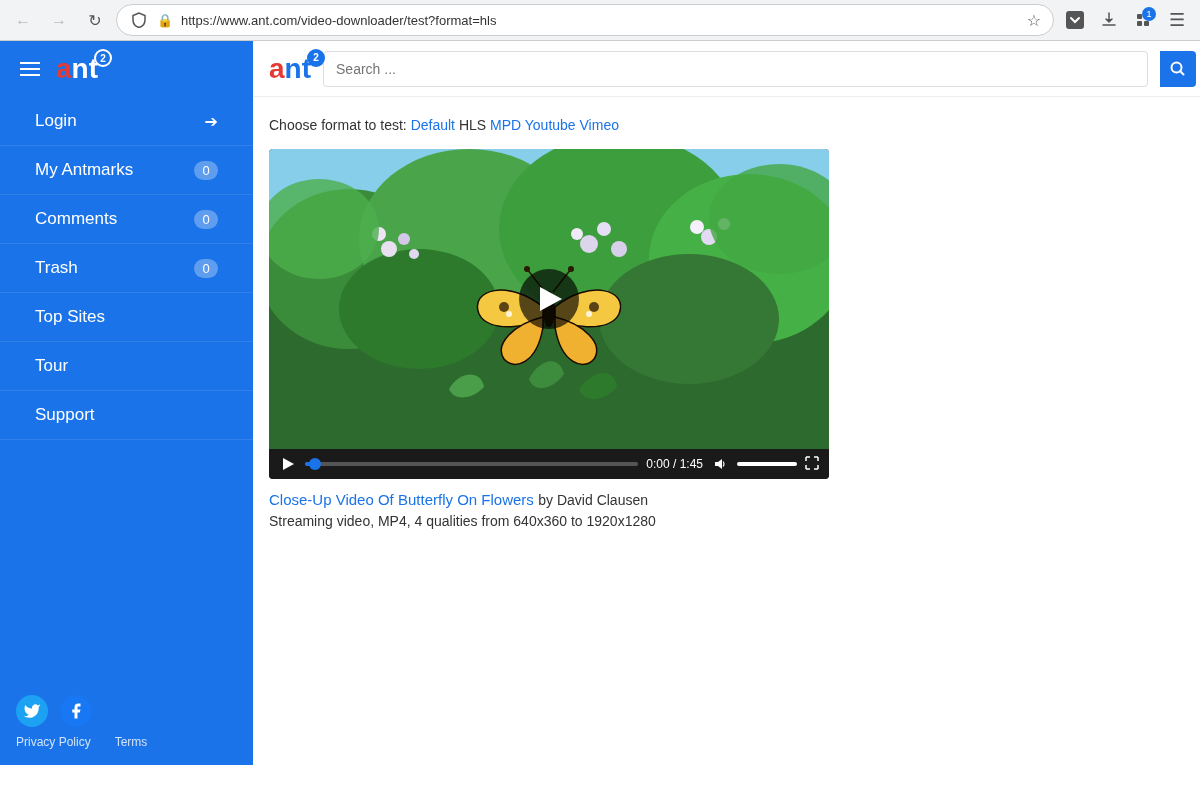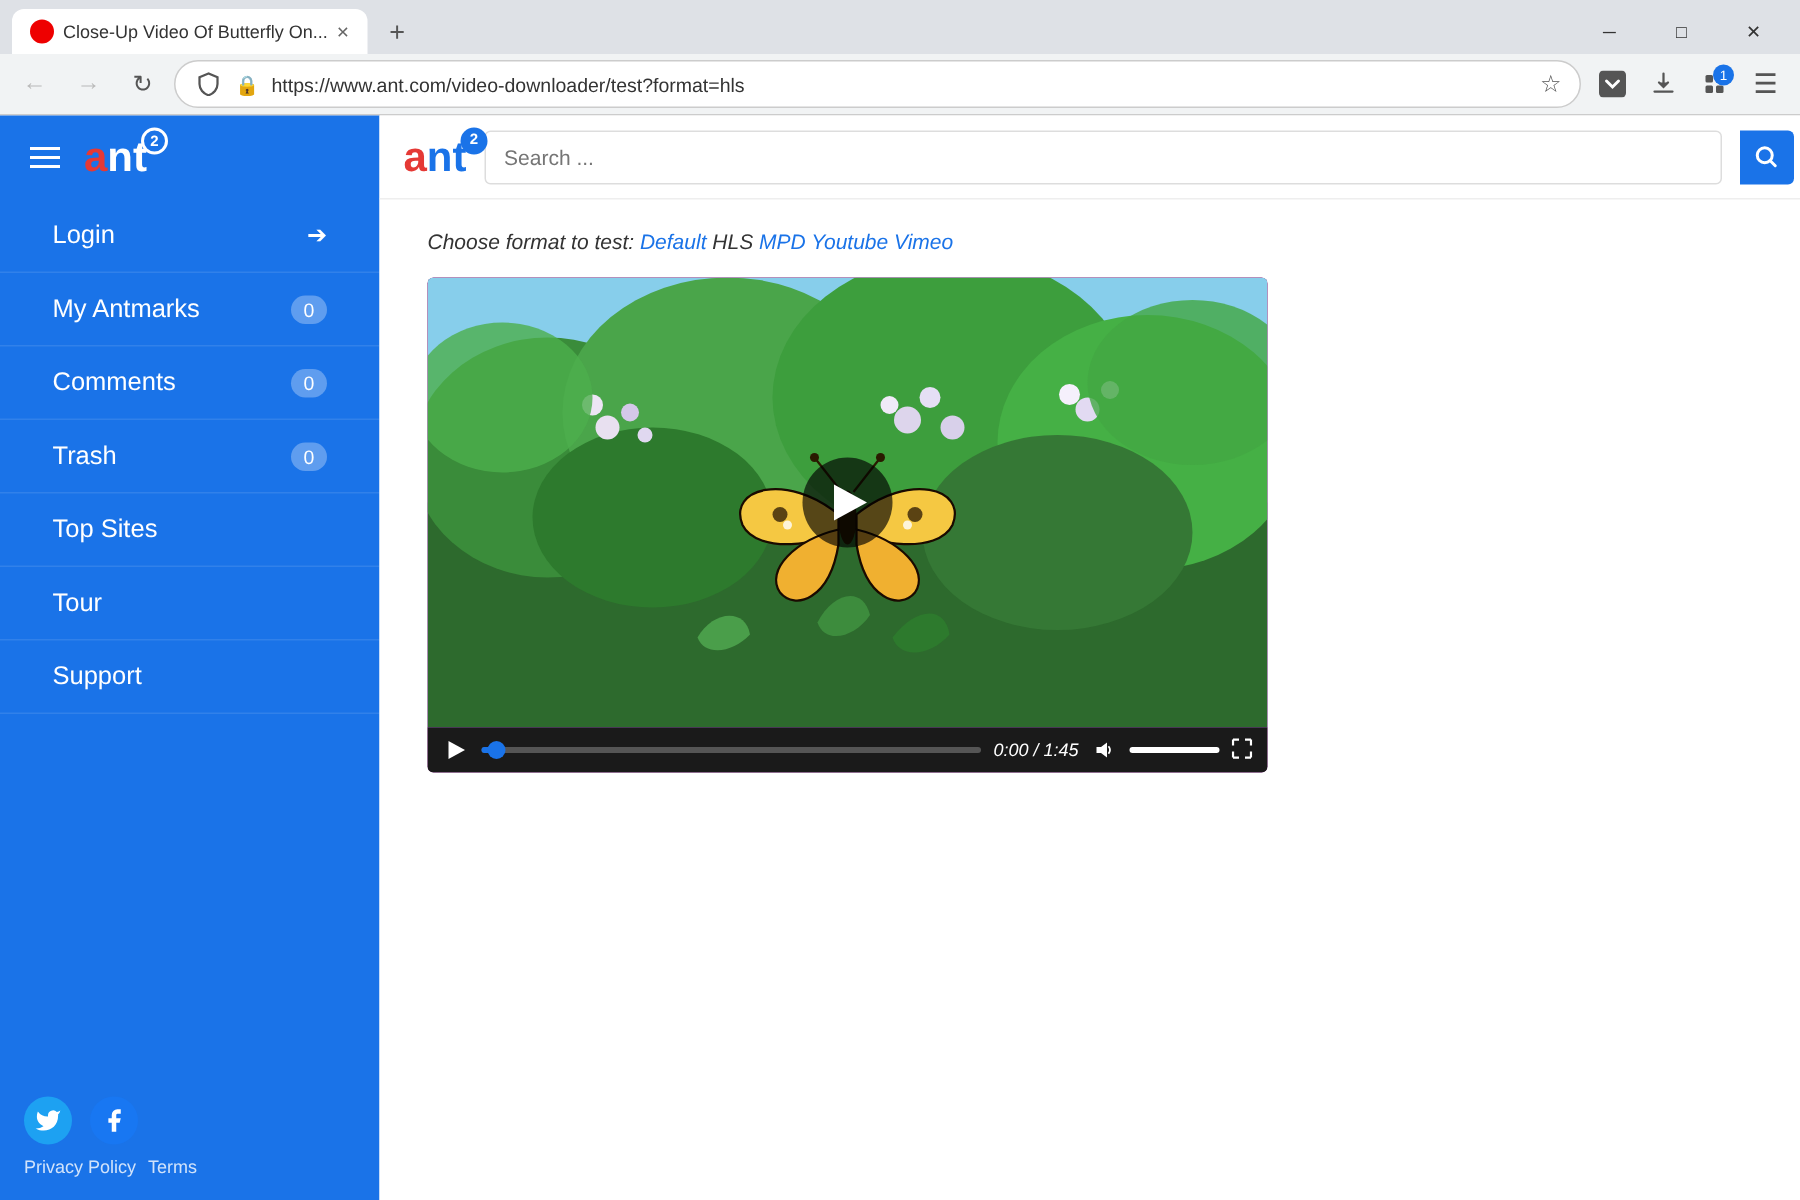--- a/index.html
+++ b/index.html
@@ -284,21 +284,21 @@
       border-radius: 50%;
       display: flex;
       align-items: center;
       justify-content: center;
       cursor: pointer;
     }
     .twitter-icon { background: #1da1f2; }
     .facebook-icon { background: #1877f2; }
     .footer-links {
       display: flex;
-      gap: 8px;
+      gap: 24px;
       font-size: 12px;
       color: rgba(255,255,255,0.8);
     }
     .footer-link { cursor: pointer; text-decoration: none; color: rgba(255,255,255,0.8); }
 
     
     .main-content {
       flex: 1;
       background: #fff;
       overflow-y: auto;
@@ -354,22 +354,21 @@
       border: none;
       border-radius: 0 4px 4px 0;
       cursor: pointer;
       display: flex;
       align-items: center;
       justify-content: center;
       margin-right: -12px;
     }
 
     .content-area {
-      padding: 20px 32px;
-      font-style: italic;
+      padding: 20px 16px;
     }
     .format-line {
       font-size: 14px;
       color: #333;
       margin-bottom: 16px;
     }
     .format-link {
       color: #1a73e8;
       text-decoration: none;
       cursor: pointer;
@@ -496,33 +495,20 @@
       font-size: 14px;
       color: #333;
       margin-top: 4px;
     }
   </style>
 </head>
 <body>
 
 <div class="browser-chrome">
 
-  <div class="title-bar">
-    <div class="tab">
-      <span class="tab-favicon"></span>
-      <span class="tab-title">Close-Up Video Of Butterfly On...</span>
-      <span class="tab-close">×</span>
-    </div>
-    <button class="new-tab-btn">+</button>
-    <div class="window-controls">
-      <button class="win-btn">─</button>
-      <button class="win-btn">□</button>
-      <button class="win-btn close">✕</button>
-    </div>
-  </div>
 
   <div class="nav-bar">
     <button class="nav-btn disabled">←</button>
     <button class="nav-btn disabled">→</button>
     <button class="nav-btn">↻</button>
     <div class="address-bar">
       <span class="shield-icon">
         <svg width="16" height="16" viewBox="0 0 16 16" fill="none">
           <path d="M8 1L2 3.5V8C2 11.5 4.5 14.5 8 15.5C11.5 14.5 14 11.5 14 8V3.5L8 1Z" stroke="#555" stroke-width="1.5" fill="none"></path>
         </svg>
@@ -749,16 +735,24 @@
           </button>
           <div class="volume-slider"></div>
           <button class="fullscreen-btn">
             <svg width="14" height="14" viewBox="0 0 14 14" fill="none" stroke="#fff" stroke-width="1.5">
               <path d="M1 1h4M1 1v4M13 1h-4M13 1v4M1 13h4M1 13v-4M13 13h-4M13 13v-4"></path>
             </svg>
           </button>
         </div>
       </div>
 
+      <div class="video-info">
+        <div>
+          <a class="video-title-link">Close-Up Video Of Butterfly On Flowers</a>
+          <span> </span>
+          <span class="video-author" style="display:inline;">by David Clausen</span>
+        </div>
+        <div class="video-meta">Streaming video, MP4, 4 qualities from 640x360 to 1920x1280</div>
+      </div>
 
     </div>
   </div>
 </div>
 
 </body></html>

